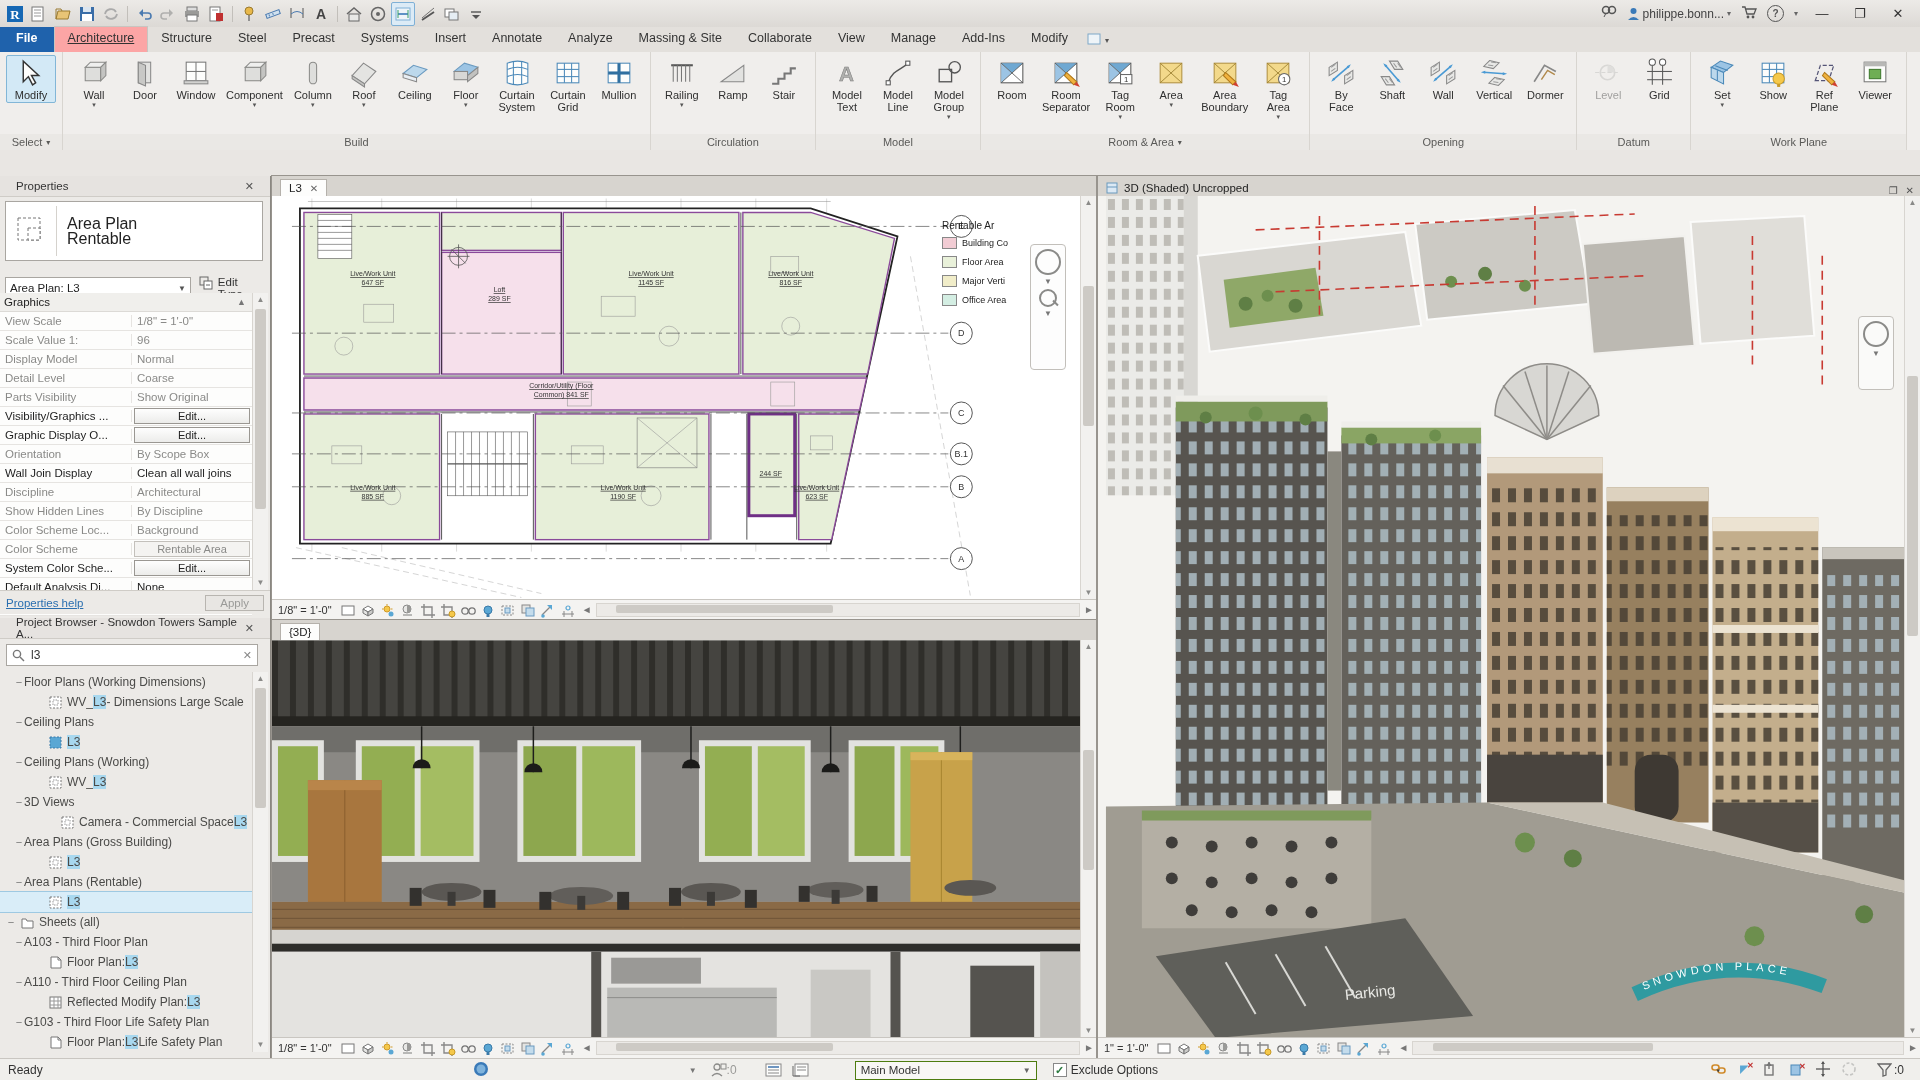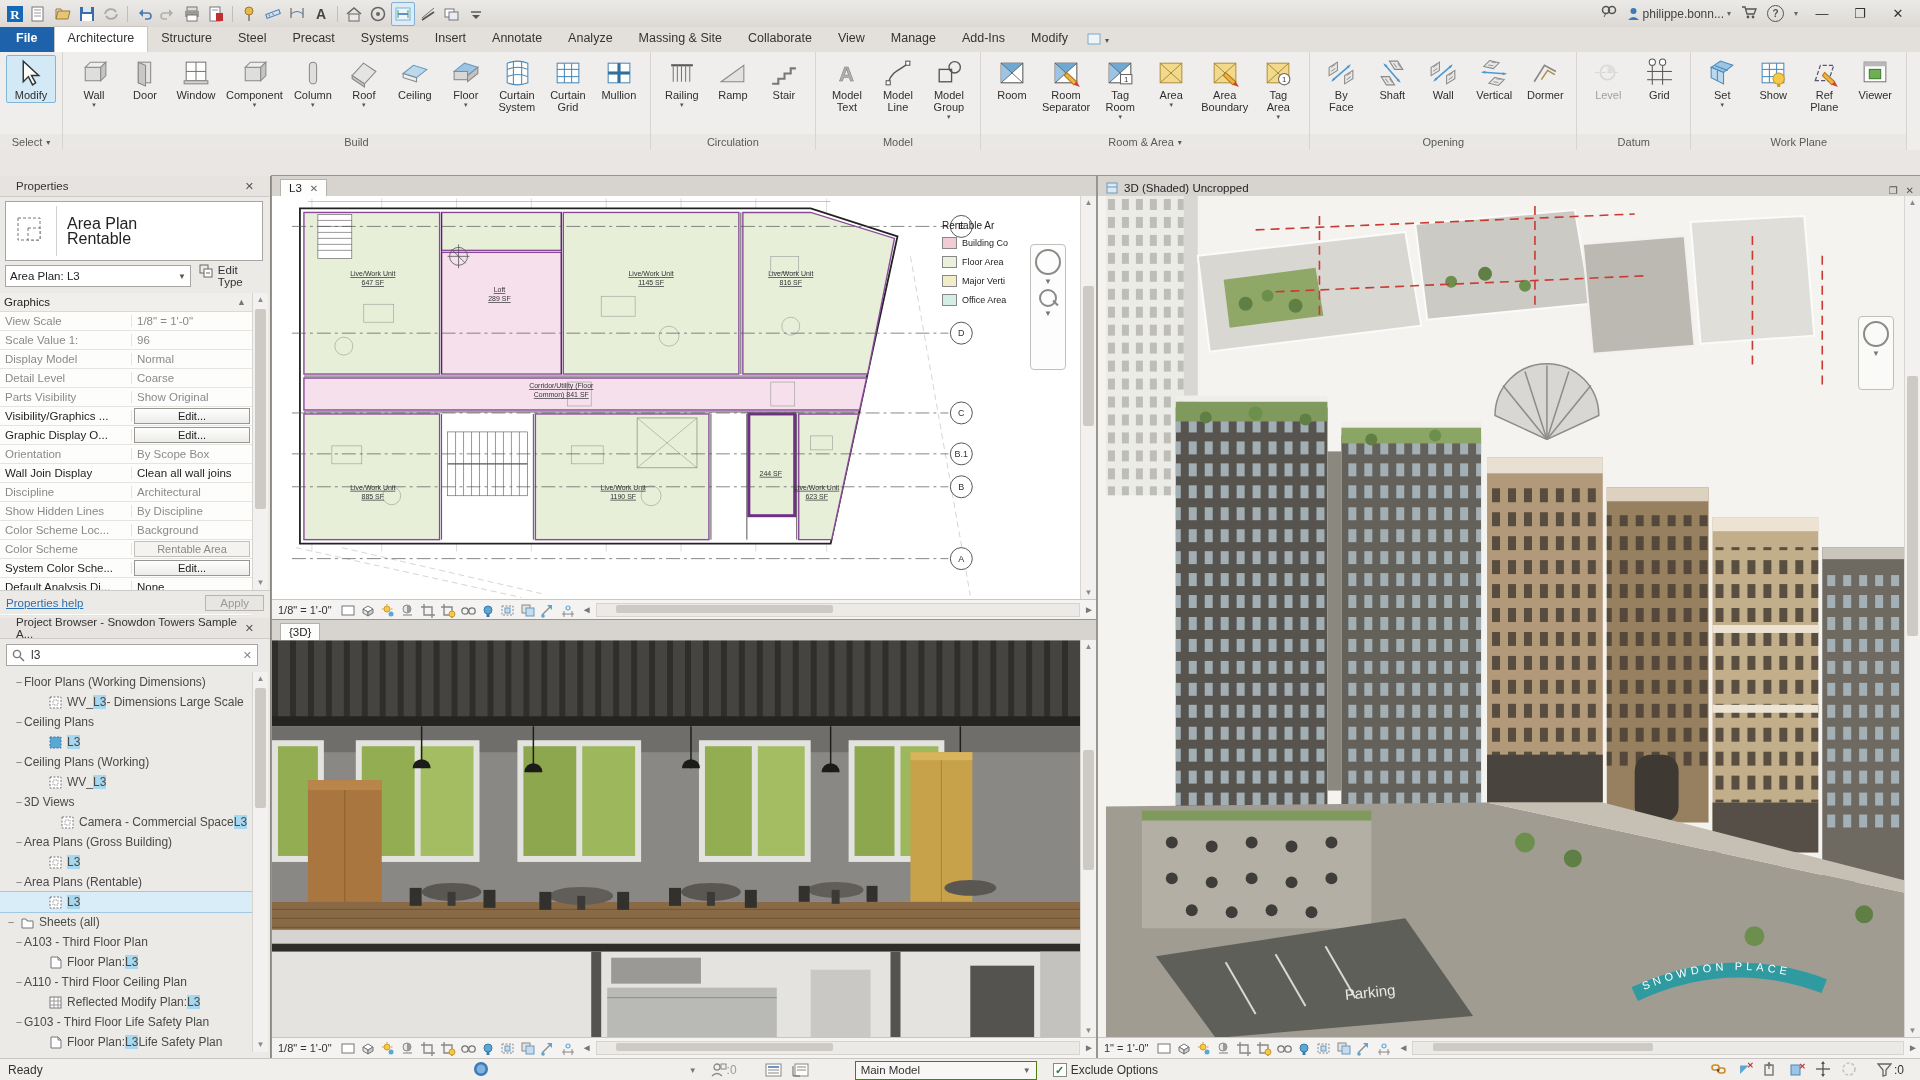--- a/index.html
+++ b/index.html
@@ -11,21 +11,21 @@
   .qat-btn{width:22px;height:22px;display:flex;align-items:center;justify-content:center;border-radius:2px;}
   .qat-btn.boxed{border:1px solid #7fb0d6;background:#dcebf6;}
   .qat-sep{width:1px;height:16px;background:#c2bfba;margin:0 3px;}
   #tb-title{position:absolute;left:0;right:0;text-align:center;font-size:12px;color:#3a3a3a;pointer-events:none;}
   #tb-right{margin-left:auto;display:flex;align-items:center;gap:10px;padding-right:8px;font-size:12px;color:#444;z-index:2;}
   .win-btn{width:28px;height:20px;display:flex;align-items:center;justify-content:center;font-size:13px;color:#333;}
   
   #tabbar{left:0;top:27px;width:1920px;height:25px;background:#e3e0dc;display:flex;align-items:flex-end;}
   .rtab{padding:4px 13px;font-size:12.5px;color:#333;height:17px;}
   .rtab.file{background:#1f62ac;color:#fff;font-weight:bold;padding:4px 16px;}
-  .rtab.active{background:#ffffff;border:1px solid #c8c5c0;border-bottom:none;}
+  .rtab.active{background:#fca5a5;border:1px solid #c8c5c0;border-bottom:none;text-decoration:underline;}
   #tab-extra{margin-left:6px;font-size:10px;color:#555;padding-bottom:4px;}
   
   #ribbon{left:0;top:52px;width:1920px;height:98px;background:#f0eeec;border-bottom:1px solid #c9c6c1;display:flex;overflow:hidden;}
   .rpanel{display:flex;flex-direction:column;border-right:1px solid #d8d5d0;}
   .rbtns{flex:1;display:flex;align-items:flex-start;padding:3px 6px 0 6px;gap:1px;}
   .rlabelrow{height:16px;text-align:center;font-size:11px;color:#5a5a58;background:#eae8e5;display:flex;align-items:center;justify-content:center;gap:4px;}
   .rbtn{min-width:42px;padding:1px 3px;display:flex;flex-direction:column;align-items:center;border:1px solid transparent;border-radius:2px;}
   .rbtn.sel{background:#d3e9f6;border-color:#82b6d7;}
   .rbtn.dis{opacity:.42;}
   .rbtn .ric{width:32px;height:32px;}
@@ -33,21 +33,21 @@
   .rbtn .rarr{font-size:7px;color:#555;line-height:7px;}
   
   #optionstrip{left:0;top:150px;width:1920px;height:26px;background:#e9e6e3;border-bottom:1px solid #cfccc7;}
   
   #leftcol{left:0;top:176px;width:270px;height:882px;background:#eceae7;border-right:1px solid #b5b1ab;}
   .pheader{height:20px;background:#e6e3e0;border-bottom:1px solid #cfccc7;display:flex;align-items:center;padding:0 16px;font-size:11.5px;color:#333;}
   .pheader .x{margin-left:auto;color:#555;font-size:11px;}
   #typebox{left:5px;top:25px;width:256px;height:58px;background:#fff;border:1px solid #a9a6a1;display:flex;align-items:center;}
   #typebox .timg{width:50px;height:50px;border-right:1px solid #d5d2cd;margin-right:10px;display:flex;align-items:center;justify-content:center;}
   #typebox .tname{font-size:16px;color:#222;line-height:15px;}
-  #selrow{left:5px;top:88px;width:260px;height:24px;display:flex;align-items:center;}
+  #selrow{left:5px;top:100px;width:260px;height:24px;display:flex;align-items:center;}
   #selcombo{width:178px;height:20px;background:#fff;border:1px solid #a9a6a1;font-size:11.5px;display:flex;align-items:center;padding:0 4px;color:#222;}
   #selcombo .dd{margin-left:auto;font-size:8px;color:#555;}
   #edittype{margin-left:8px;display:flex;align-items:flex-start;gap:4px;font-size:11.5px;color:#333;}
   #propgrid{left:0;top:117px;width:252px;}
   .prow{display:flex;height:18px;border-bottom:1px solid #e6e4e1;align-items:center;background:#fdfdfc;}
   .prow .pl{width:126px;padding-left:5px;font-size:11.5px;color:#8a8a88;overflow:hidden;white-space:nowrap;border-right:1px solid #e6e4e1;}
   .prow .pv{flex:1;padding-left:5px;font-size:11.5px;color:#8a8a88;overflow:hidden;white-space:nowrap;}
   .prow .dark{color:#1d1d1d;}
   .pvbtn{flex:1;margin:1px 2px;border:1px solid #9a9792;background:linear-gradient(#fefefe,#ececea);font-size:11px;color:#222;text-align:center;height:14px;line-height:14px;}
   .pvbox{flex:1;margin:1px 2px;border:1px solid #c3c0bb;background:#f4f3f1;font-size:11px;color:#8a8a88;text-align:center;height:14px;line-height:14px;}

